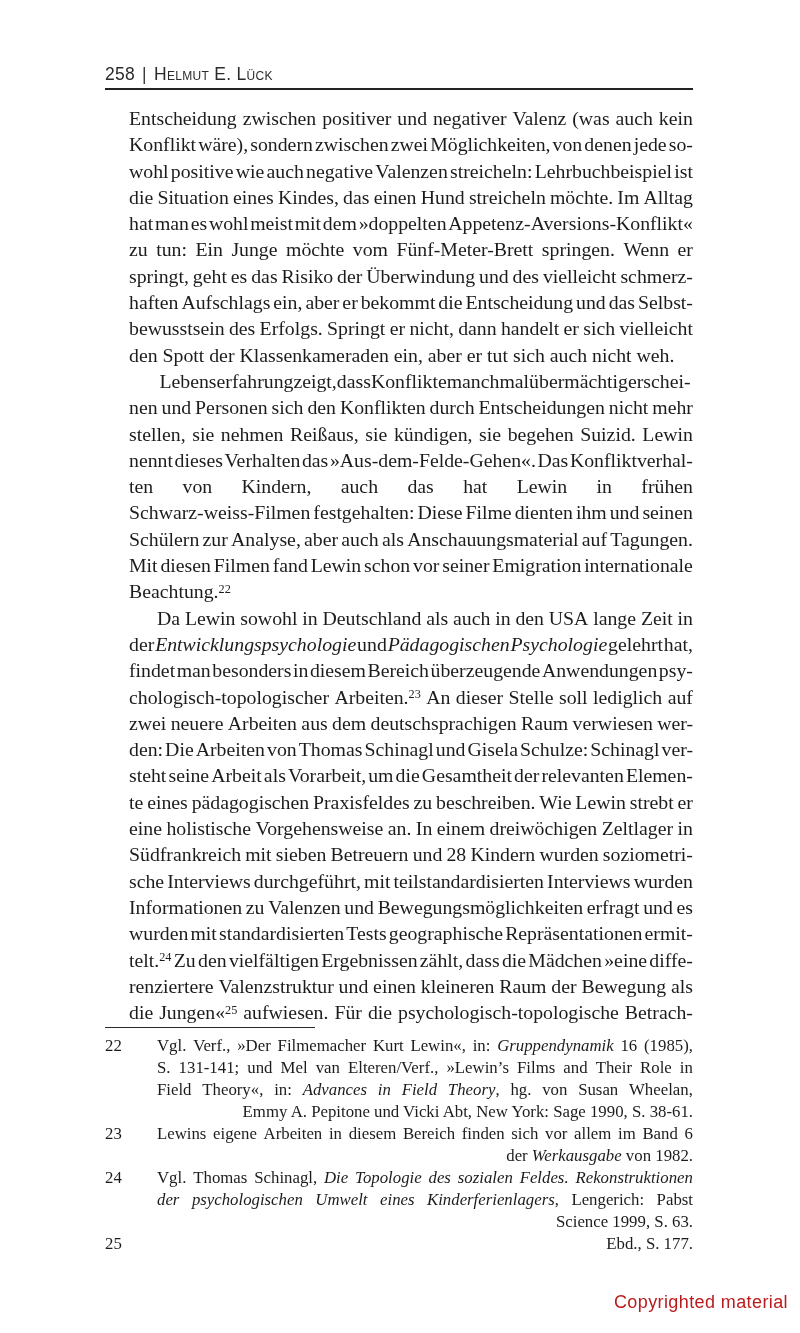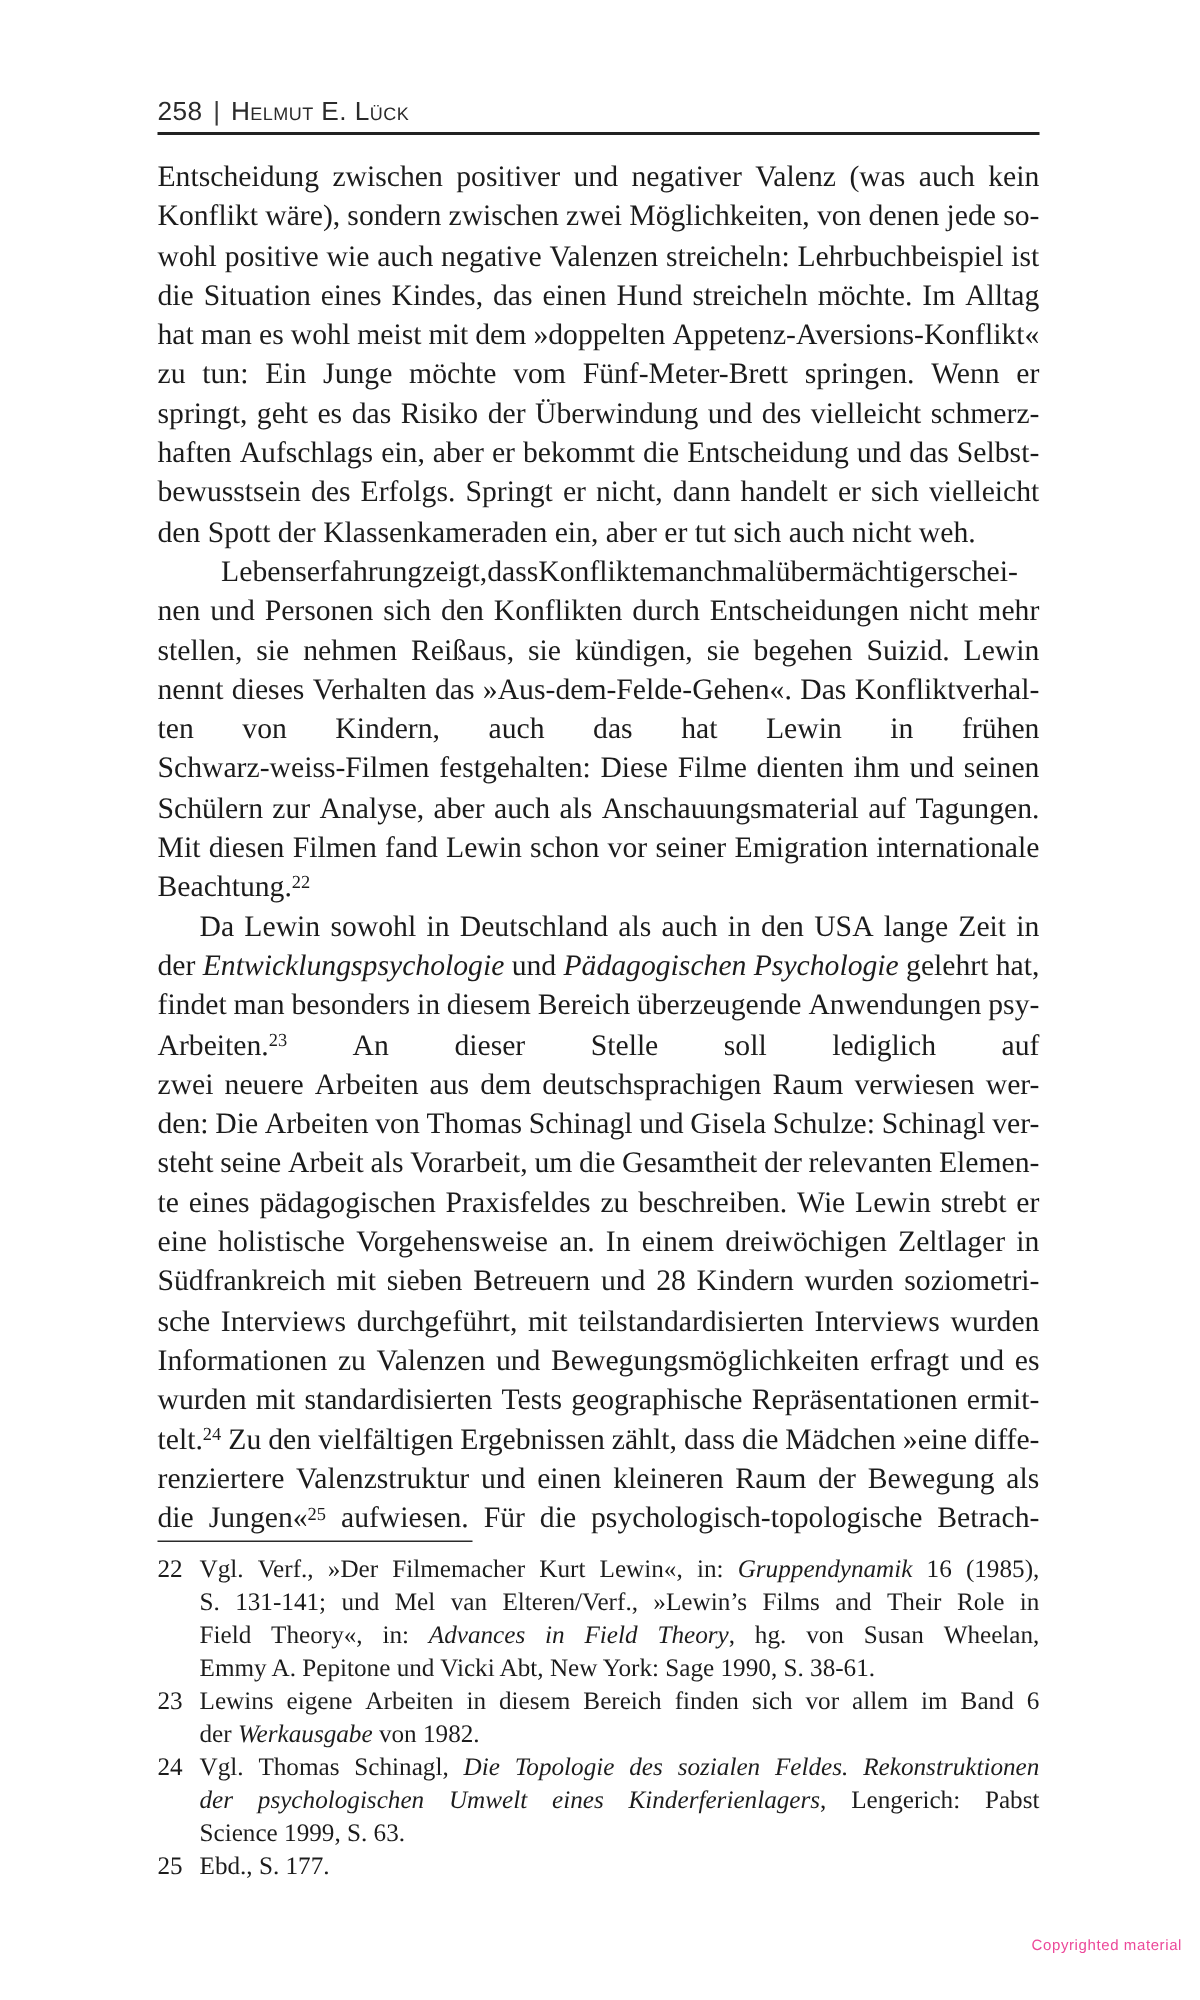--- a/index.html
+++ b/index.html
@@ -30,44 +30,44 @@
   .header-rule {
     height: 0;
     border-top: 2px solid #222222;
     margin-top: 3px;
   }
   .body-text {
     margin-top: 15px;
     font-size: 19.8px;
   }
   .body-text .tline { height: 26.3px; line-height: 26.3px; }
-  .tline { white-space: nowrap; }
+  .tline { white-space: nowrap; margin-left: 24px; }
   .tline.just { display: flex; justify-content: space-between; white-space: normal; }
   .it { font-style: italic; }
   .sup { font-size: 0.62em; position: relative; top: -0.45em; }
   .fn-rule {
     width: 210px;
     height: 0;
     border-top: 1.5px solid #2a2a2a;
     margin-top: 2px;
   }
   .footnotes {
     margin-top: 7px;
     font-size: 16.8px;
   }
   .footnote { display: flex; }
   .fn-num { flex: 0 0 28px; width: 28px; height: 22px; line-height: 22px; }
   .fn-lines { flex: 1 1 auto; min-width: 0; }
-  .fn-lines .tline { height: 22px; line-height: 22px; }
+  .fn-lines .tline { height: 22px; line-height: 22px; text-align: right; }
   .watermark {
     position: absolute;
     right: 12px; top: 1292px;
     font-family: "Liberation Sans", sans-serif;
-    font-size: 10px;
-    color: #ec4899;
+    font-size: 18px;
+    color: #b91c1c;
     letter-spacing: 0.4px;
   }
 </style>
 </head>
 <body>
 
 <div class="page">
   <div class="header-row">
     <span>258</span><span class="header-sep">|</span><span class="author-name">Helmut E. Lück</span>
   </div>
@@ -305,20 +305,21 @@
           <span class="tok"><span>man</span></span>
           <span class="tok"><span>besonders</span></span>
           <span class="tok"><span>in</span></span>
           <span class="tok"><span>diesem</span></span>
           <span class="tok"><span>Bereich</span></span>
           <span class="tok"><span>überzeugende</span></span>
           <span class="tok"><span>Anwendungen</span></span>
           <span class="tok"><span>psy-</span></span>
         </div>
         <div class="tline just">
+          <span class="tok"><span>chologisch-topologischer</span></span>
           <span class="tok"><span>Arbeiten.</span><span class="sup">23</span></span>
           <span class="tok"><span>An</span></span>
           <span class="tok"><span>dieser</span></span>
           <span class="tok"><span>Stelle</span></span>
           <span class="tok"><span>soll</span></span>
           <span class="tok"><span>lediglich</span></span>
           <span class="tok"><span>auf</span></span>
         </div>
         <div class="tline just">
           <span class="tok"><span>zwei</span></span>

